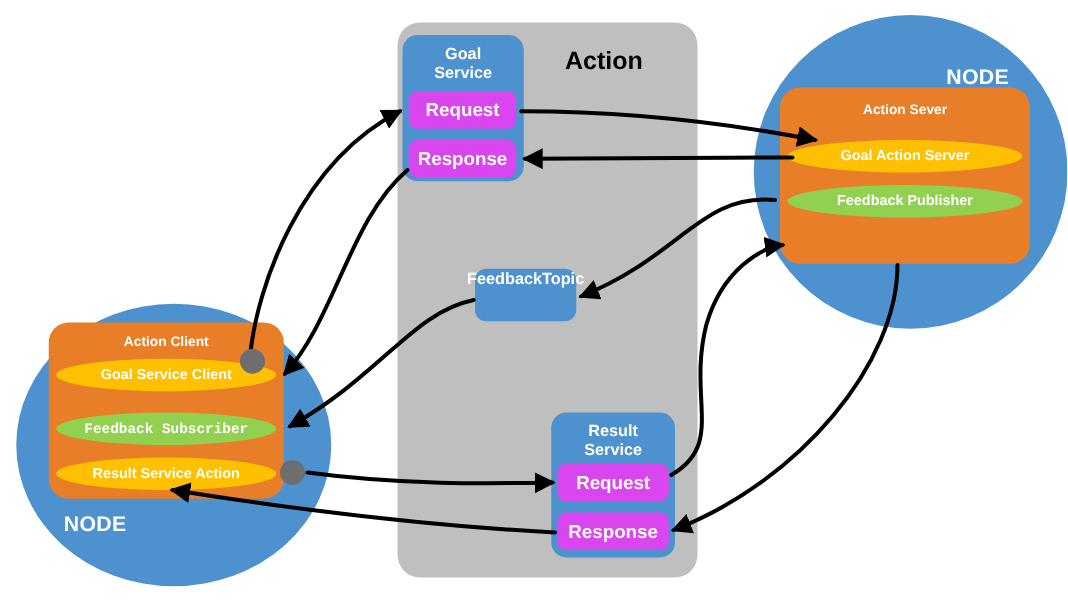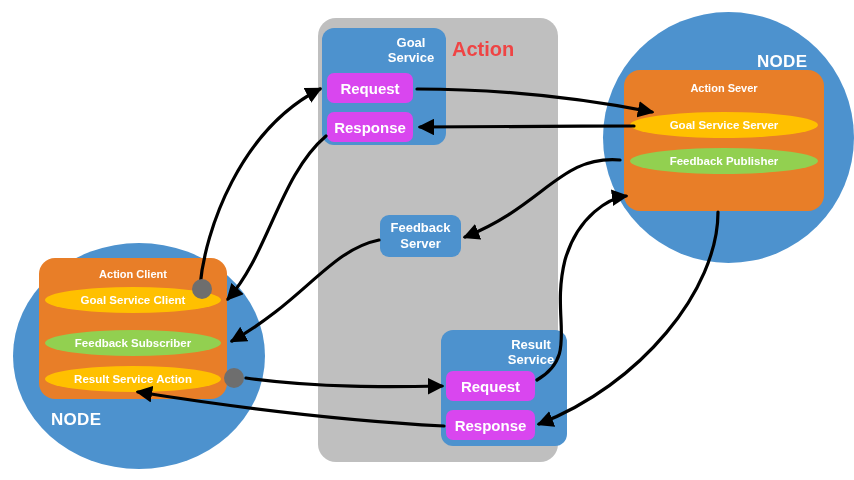--- a/index.html
+++ b/index.html
@@ -75,32 +75,31 @@
     z-index: 6;
   }
   .gray-panel {
     position: absolute;
     background: #BFBFBF;
     border-radius: 18px;
     z-index: 1;
   }
   .action-title {
     position: absolute;
-    color: #ef4444;
+    color: #000000;
     font-weight: bold;
     font-size: 20px;
     z-index: 3;
     white-space: nowrap;
   }
   .svc-box {
     position: absolute;
     background: #4D92CE;
     border-radius: 12px;
     z-index: 2;
-    padding-left: 27px;
   }
   .svc-title {
     position: absolute;
     width: 100%;
     text-align: center;
     color: #ffffff;
     font-weight: bold;
     font-size: 13px;
     line-height: 15px;
     z-index: 3;
@@ -116,21 +115,20 @@
     font-weight: bold;
     font-size: 15px;
     z-index: 3;
     white-space: nowrap;
   }
   .topic-box {
     position: absolute;
     background: #4D92CE;
     border-radius: 9px;
     display: flex;
-    flex-direction: column;
     justify-content: center;
     color: #ffffff;
     font-weight: bold;
     font-size: 13px;
     line-height: 16px;
     z-index: 3;
     text-align: center;
   }
 </style>
 </head>
@@ -142,48 +140,48 @@
   <div class="action-title" style="left:452px; top:38px;">Action</div>
 
   <div class="node-circle" style="left:13px; top:243px; width:252px; height:226px;"></div>
   <div class="node-label" style="left:51px; top:410px;">NODE</div>
 
   <div class="action-box" style="left:39px; top:258px; width:188px; height:141px;">
     <div class="action-box-title" style="top:10px;">Action Client</div>
   </div>
 
   <div class="pill yellow" style="left:45px; top:287px; width:176px; height:26px;">Goal Service Client</div>
-  <div class="pill green" style="left:45px; top:330px; width:176px; height:26px;">Feedback Subscriber</div>
+  <div class="pill green" style="left:45px; top:330px; width:176px; height:26px;font-family:Liberation Mono, monospace;">Feedback Subscriber</div>
   <div class="pill yellow" style="left:45px; top:366px; width:176px; height:26px;">Result Service Action</div>
 
   <div class="dot" style="left:192px; top:279px;"></div>
   <div class="dot" style="left:224px; top:368px;"></div>
 
   <div class="node-circle" style="left:603px; top:12px; width:251px; height:251px;"></div>
   <div class="node-label" style="left:757px; top:52px;">NODE</div>
 
   <div class="action-box" style="left:624px; top:70px; width:200px; height:141px;">
     <div class="action-box-title" style="top:12px;">Action Sever</div>
   </div>
 
-  <div class="pill yellow" style="left:630px; top:112px; width:188px; height:26px;">Goal Service Server</div>
+  <div class="pill yellow" style="left:630px; top:112px; width:188px; height:26px;">Goal Action Server</div>
   <div class="pill green" style="left:630px; top:148px; width:188px; height:26px;">Feedback Publisher</div>
 
   <div class="svc-box" style="left:322px; top:28px; width:97px; height:117px;">
     <div class="svc-title" style="top:7px;">
       <div>Goal</div>
       <div>Service</div>
     </div>
   </div>
   <div class="reqres" style="left:327px; top:73px; width:86px; height:30px;">Request</div>
   <div class="reqres" style="left:327px; top:112px; width:86px; height:30px;">Response</div>
 
   <div class="topic-box" style="left:380px; top:215px; width:81px; height:42px;">
     <div>Feedback</div>
-    <div>Server</div>
+    <div>Topic</div>
   </div>
 
   <div class="svc-box" style="left:441px; top:330px; width:99px; height:116px;">
     <div class="svc-title" style="top:7px;">
       <div>Result</div>
       <div>Service</div>
     </div>
   </div>
   <div class="reqres" style="left:446px; top:371px; width:89px; height:30px;">Request</div>
   <div class="reqres" style="left:446px; top:410px; width:89px; height:30px;">Response</div>

